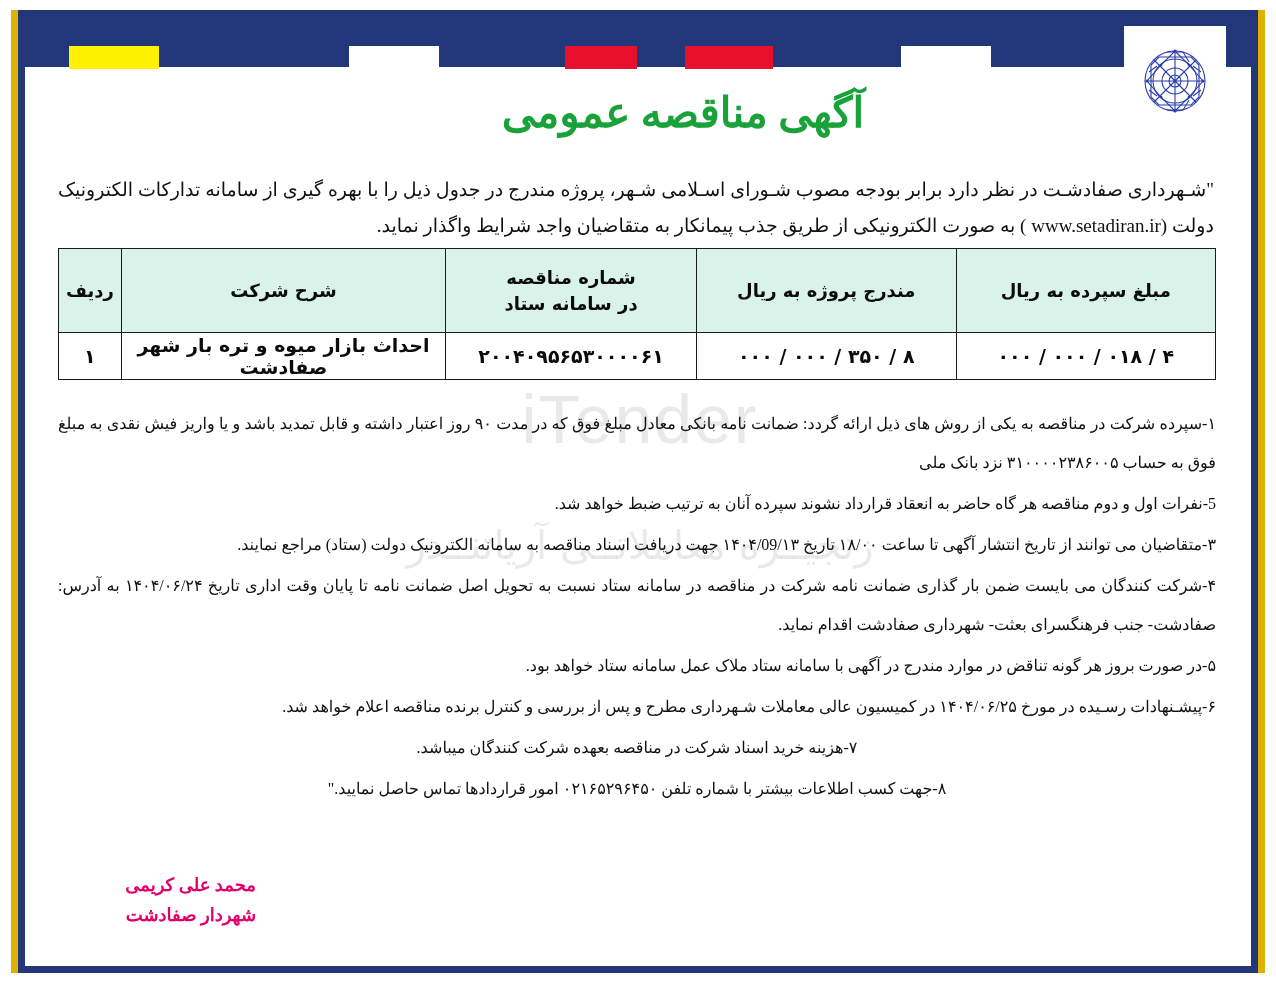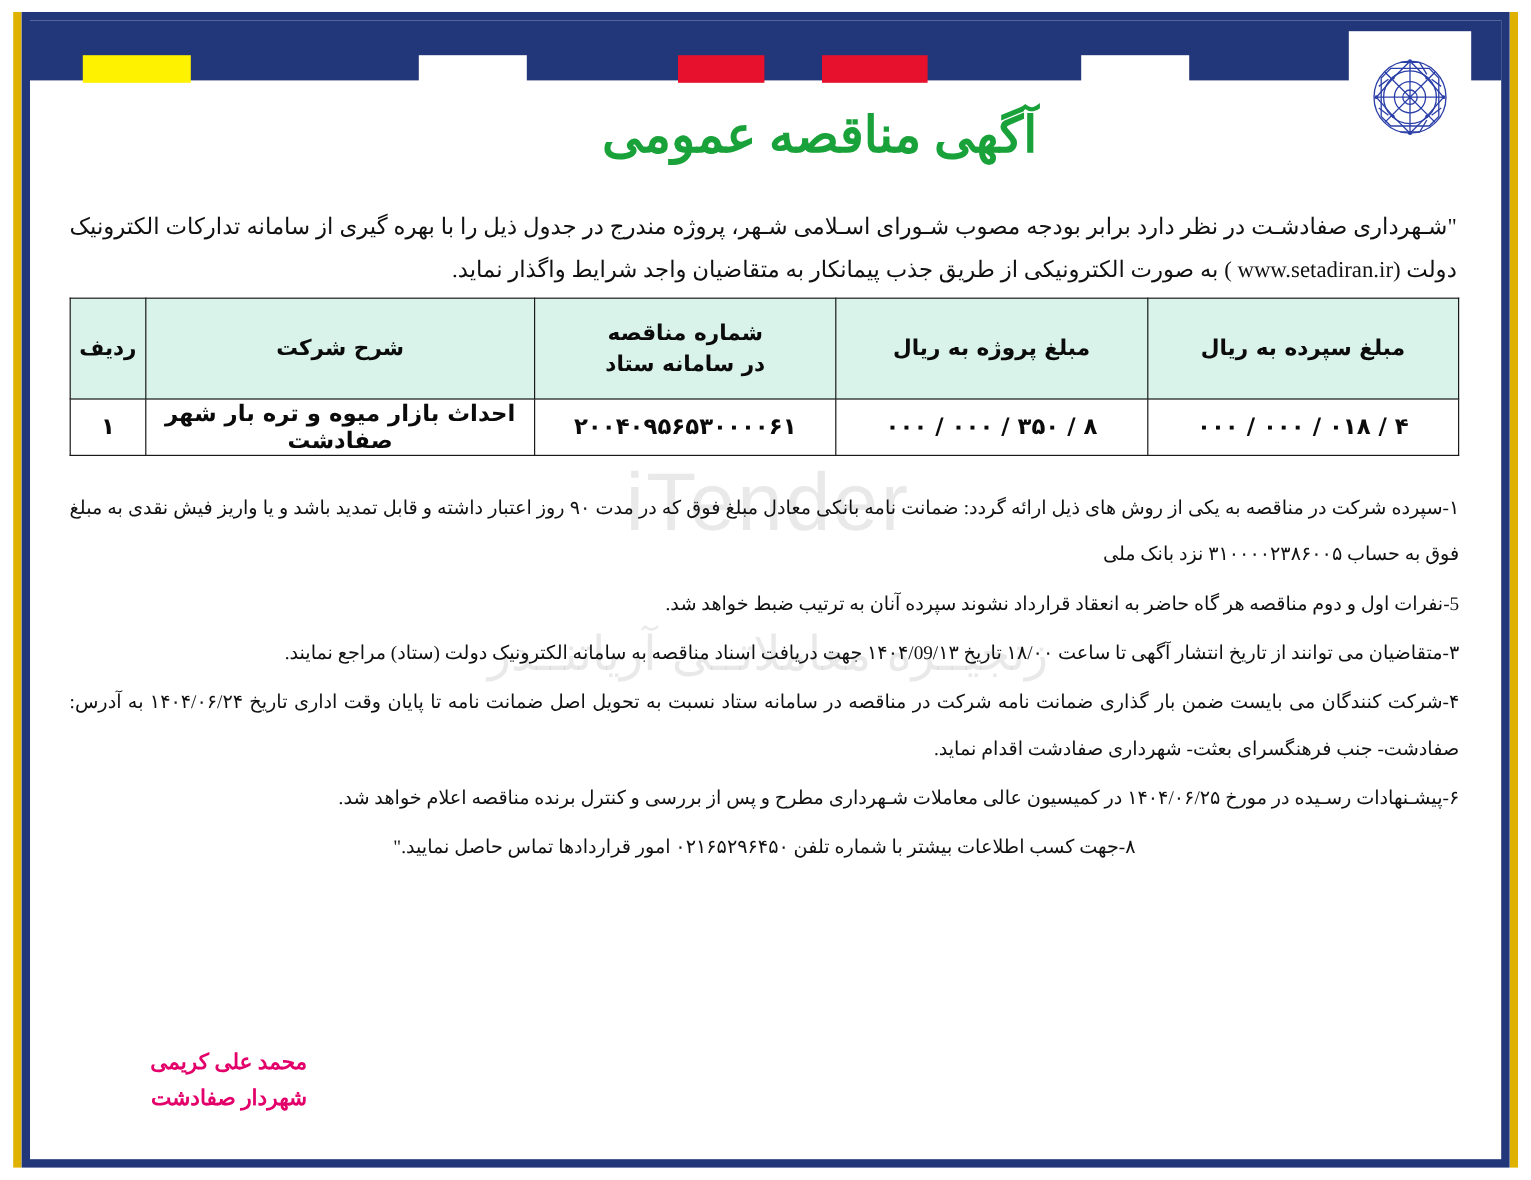--- a/index.html
+++ b/index.html
@@ -213,21 +213,21 @@
   </div>
 
   <div class="intro">
     <span>"شـهرداری صفادشـت در نظر دارد برابر بودجه مصوب شـورای اسـلامی شـهر، پروژه  مندرج در جدول ذیل را با بهره گیری از سامانه تدارکات الکترونیک دولت (</span><span class="ltr">www.setadiran.ir</span><span> ) به صورت الکترونیکی از طریق جذب پیمانکار به متقاضیان واجد شرایط واگذار نماید.</span>
   </div>
 
   <table class="tender">
     <thead>
       <tr>
         <th class="col-dep">مبلغ سپرده به ریال</th>
-        <th class="col-price">مبلغ پروژه به ریال</th>
+        <th class="col-price">مندرج پروژه به ریال</th>
         <th class="col-num">
           <div>شماره مناقصه</div>
           <div>در سامانه ستاد</div>
         </th>
         <th class="col-desc">شرح شرکت</th>
         <th class="col-radif">ردیف</th>
       </tr>
     </thead>
     <tbody>
       <tr>
@@ -243,21 +243,23 @@
   <div class="watermark">
     <span class="wm-brand">iTender</span>
     <span>زنجیــره معاملاتــی آریاتنــدر</span>
   </div>
 
   <div class="clauses">
     <p>۱-سپرده شرکت در مناقصه به یکی از روش های ذیل ارائه گردد: ضمانت نامه بانکی معادل مبلغ فوق که در مدت ۹۰ روز اعتبار داشته و قابل تمدید باشد و یا واریز فیش نقدی به مبلغ فوق به حساب ۳۱۰۰۰۰۲۳۸۶۰۰۵ نزد بانک ملی</p>
     <p>5-نفرات اول و دوم مناقصه هر گاه حاضر به انعقاد قرارداد نشوند سپرده آنان به ترتیب ضبط خواهد شد.</p>
     <p>۳-متقاضیان می توانند از تاریخ انتشار آگهی تا ساعت ۱۸/۰۰ تاریخ ۱۴۰۴/09/۱۳ جهت دریافت اسناد مناقصه به سامانه الکترونیک دولت (ستاد) مراجع نمایند.</p>
     <p>۴-شرکت کنندگان می بایست ضمن بار گذاری ضمانت نامه شرکت در مناقصه در سامانه ستاد نسبت به تحویل اصل ضمانت نامه تا پایان وقت اداری تاریخ ۱۴۰۴/۰۶/۲۴ به آدرس: صفادشت- جنب فرهنگسرای بعثت- شهرداری صفادشت اقدام نماید.</p>
+    <p>۵-در صورت بروز هر گونه تناقض در موارد مندرج در آگهی با سامانه ستاد ملاک عمل سامانه ستاد خواهد بود.</p>
     <p>۶-پیشـنهادات رسـیده در مورخ ۱۴۰۴/۰۶/۲۵ در کمیسیون عالی معاملات شـهرداری مطرح و پس از بررسی و کنترل برنده مناقصه اعلام خواهد شد.</p>
+    <p style="text-align:center">۷-هزینه خرید اسناد شرکت در مناقصه  بعهده شرکت کنندگان  میباشد.</p>
     <p style="text-align:center">۸-جهت کسب اطلاعات بیشتر با شماره تلفن ۰۲۱۶۵۲۹۶۴۵۰ امور قراردادها تماس حاصل نمایید."</p>
   </div>
 
   <div class="signature">
     <div>محمد علی کریمی</div>
     <div>شهردار صفادشت</div>
   </div>
 
 </div>
 

